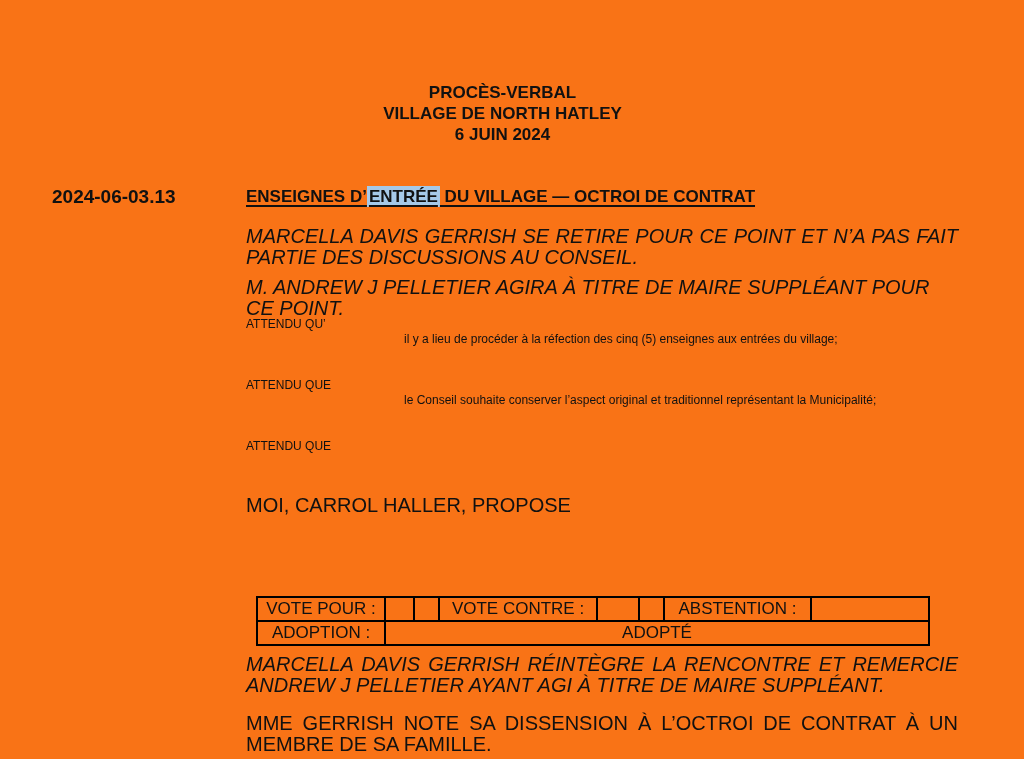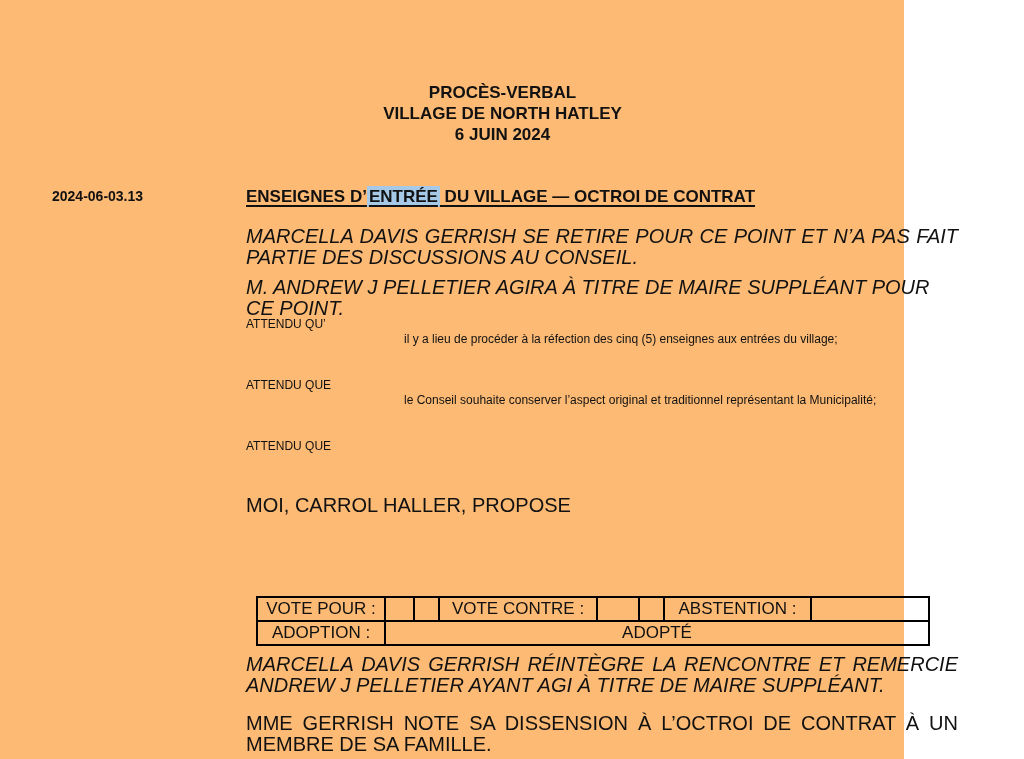--- a/index.html
+++ b/index.html
@@ -3,34 +3,34 @@
 <meta charset="utf-8">
 <style>
   html, body { margin: 0; padding: 0; }
   body {
     width: 1024px; height: 759px;
     background: #ffffff;
     overflow: hidden;
     font-family: "Liberation Sans", "DejaVu Sans", sans-serif;
     color: #111111;
   }
-  .page { position: relative; width: 904px; height: 759px; background: #fdba74; }
+  .page { position: relative; width: 1024px; height: 759px; background: #f97316; }
   .abs { position: absolute; }
 
   .doc-header {
     top: 82px; left: 52px; width: 901px;
     text-align: center;
     font-weight: bold;
     font-size: 17px; line-height: 21px;
   }
 
   .section-number {
     top: 186px; left: 52px;
     font-weight: bold;
-    font-size: 14px; line-height: 21px;
+    font-size: 19px; line-height: 21px;
     white-space: nowrap;
   }
 
   .section-heading {
     top: 186px; left: 246px; width: 712px;
     margin: 0;
     font-weight: bold;
     font-size: 17px; line-height: 21px;
     white-space: nowrap;
   }

